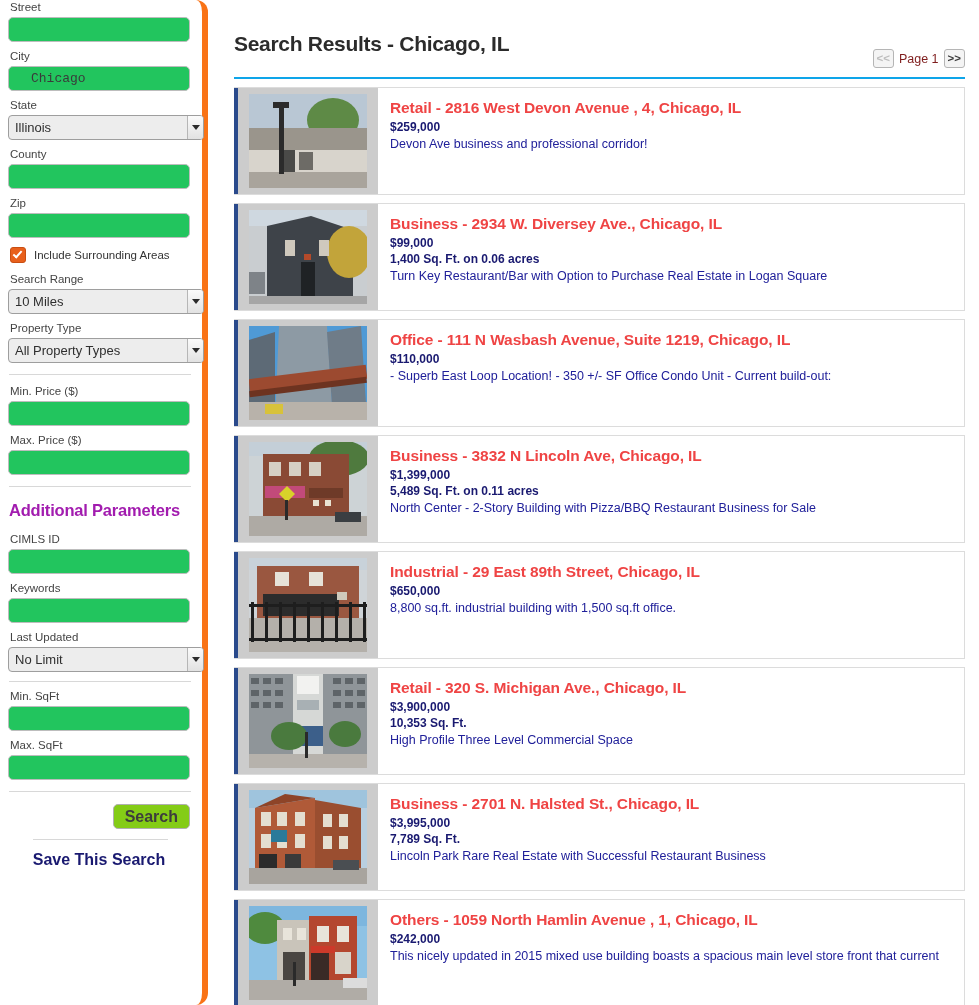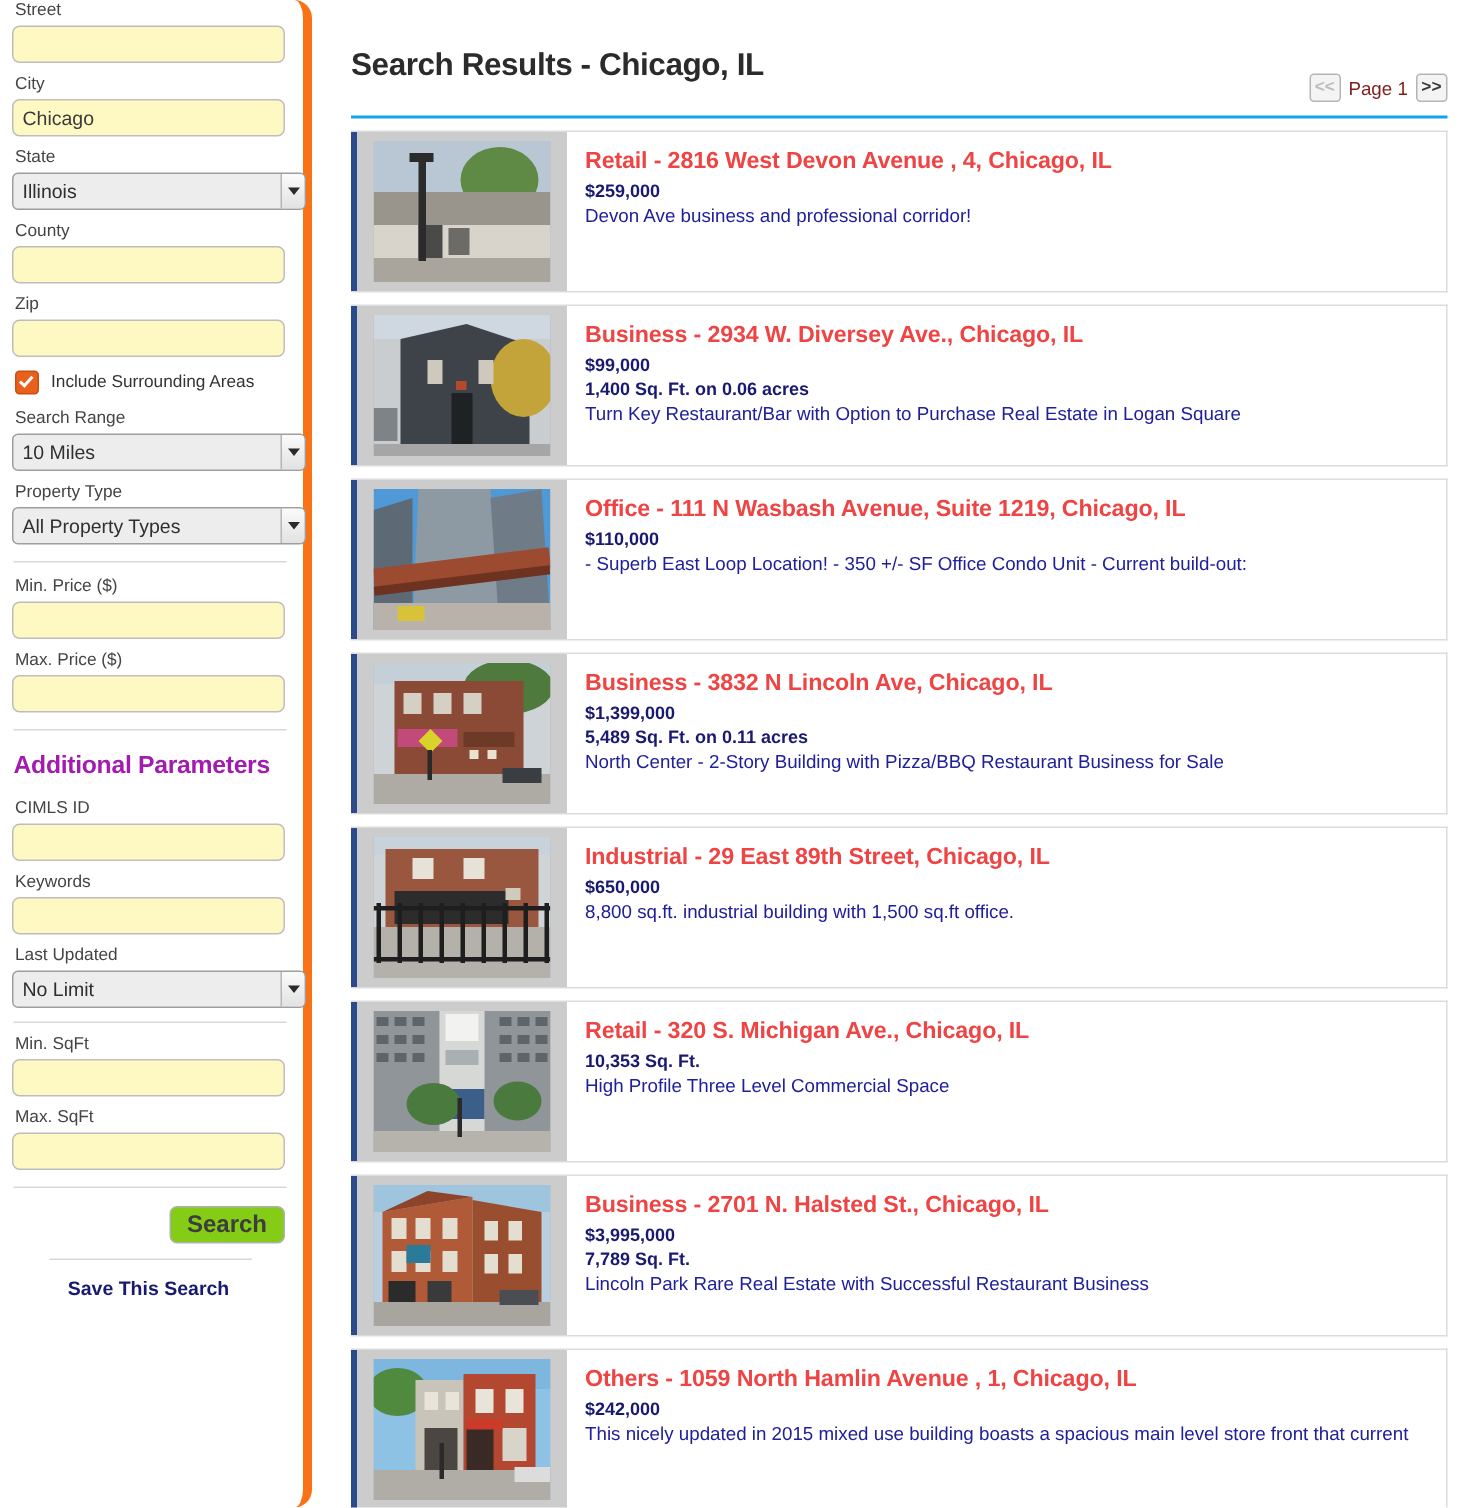--- a/index.html
+++ b/index.html
@@ -40,25 +40,25 @@
     color: #444444;
     margin: 0 0 3px 2px;
     line-height: 14px;
   }
   .text-input {
     box-sizing: border-box;
     width: 182px;
     height: 25px;
     border: 1px solid #bdbdbd;
     border-radius: 5px;
-    background: #fef9c3;
-    font-family: Liberation Sans, sans-serif;
+    background: #22c55e;
+    font-family: Liberation Mono, monospace;
     font-size: 13px;
     color: #3a3a3a;
-    padding: 0 6px;
+    padding: 0 22px;
     outline: none;
   }
   .text-input::placeholder { color: #999999; }
 
   .select-wrap {
     position: relative;
     box-sizing: border-box;
     width: 196px;
     height: 25px;
     border: 1px solid #9e9e9e;
@@ -158,21 +158,21 @@
     border: 0;
     border-top: 1px solid #d8d8d8;
     margin: 10px auto 0 auto;
     width: 135px;
   }
   .save-link {
     display: block;
     text-align: center;
     width: 182px;
     margin-top: 11px;
-    font-size: 13px;
+    font-size: 16px;
     font-weight: bold;
     color: #191970;
     text-decoration: none;
   }
 
   
   .results {
     flex: 1;
     box-sizing: border-box;
     padding: 0 14px 0 26px;
@@ -561,20 +561,21 @@
                 <rect x="44" y="52" width="30" height="20" fill="#3c5f8a"></rect>
                 <ellipse cx="40" cy="62" rx="18" ry="14" fill="#4a7a3e"></ellipse>
                 <ellipse cx="96" cy="60" rx="16" ry="13" fill="#4a7a3e"></ellipse>
                 <rect y="80" width="118" height="14" fill="#b6b2ac"></rect>
                 <rect x="56" y="58" width="3" height="26" fill="#2a2a2a"></rect>
               </svg>
             </div>
           </div>
           <div class="listing-body">
             <div class="listing-title">Retail - 320 S. Michigan Ave., Chicago, IL</div>
+            <div class="listing-price">$3,900,000</div>
             <div class="listing-size">10,353 Sq. Ft.</div>
             <div class="listing-desc">High Profile Three Level Commercial Space</div>
           </div>
         </div>
         <div class="listing">
           <div class="accent-bar"></div>
           <div class="thumb-panel">
             <div class="thumb">
               <svg viewBox="0 0 118 94" xmlns="http://www.w3.org/2000/svg">
                 <rect width="118" height="94" fill="#b9cfe0"></rect>

